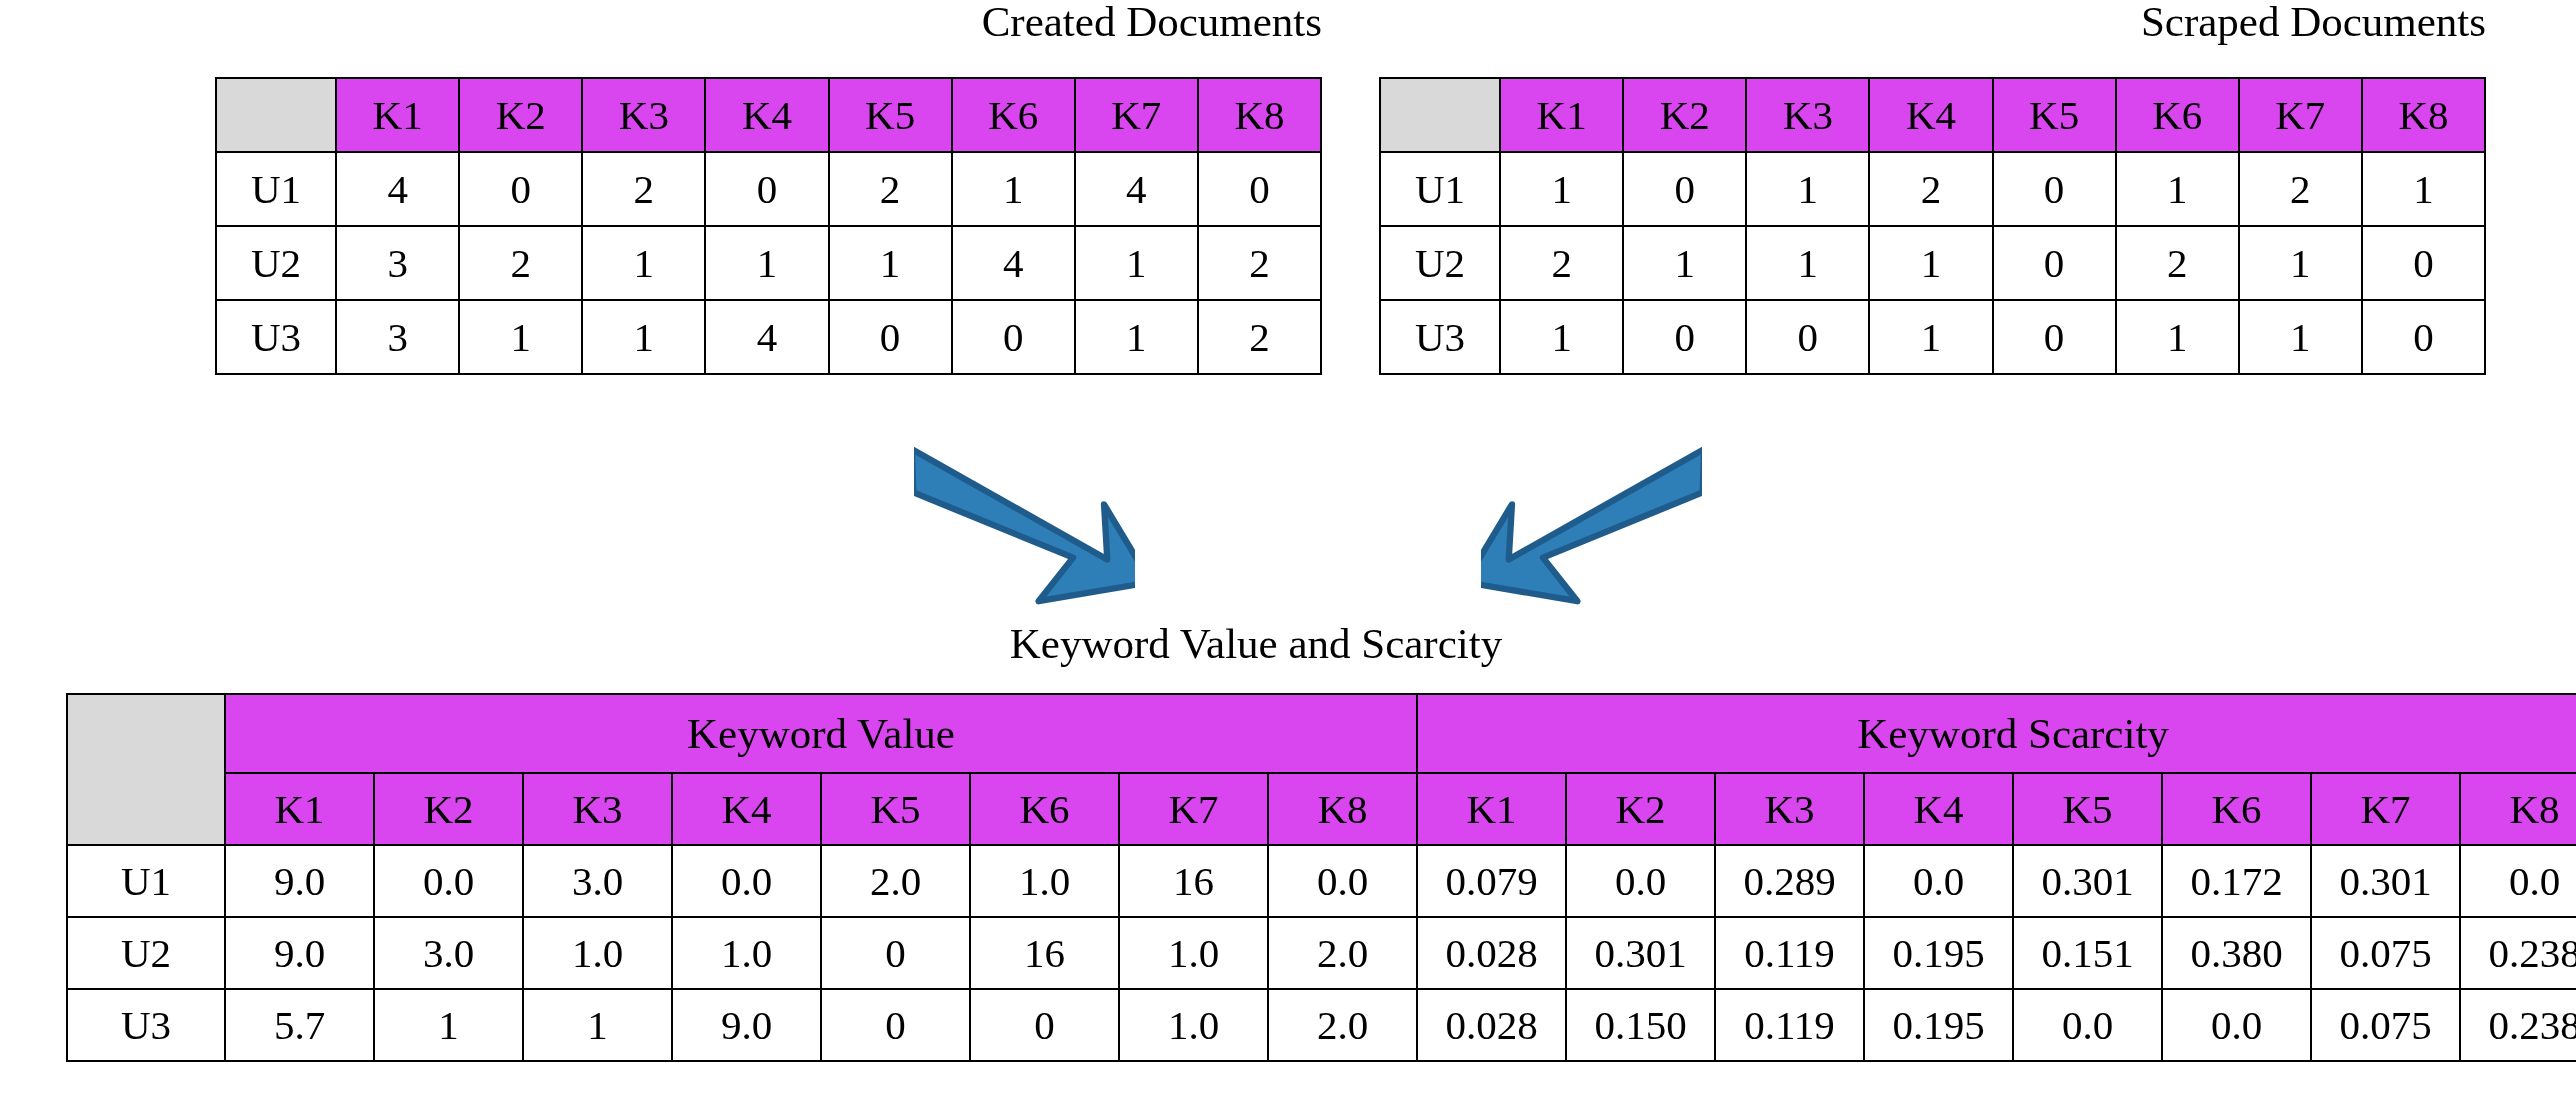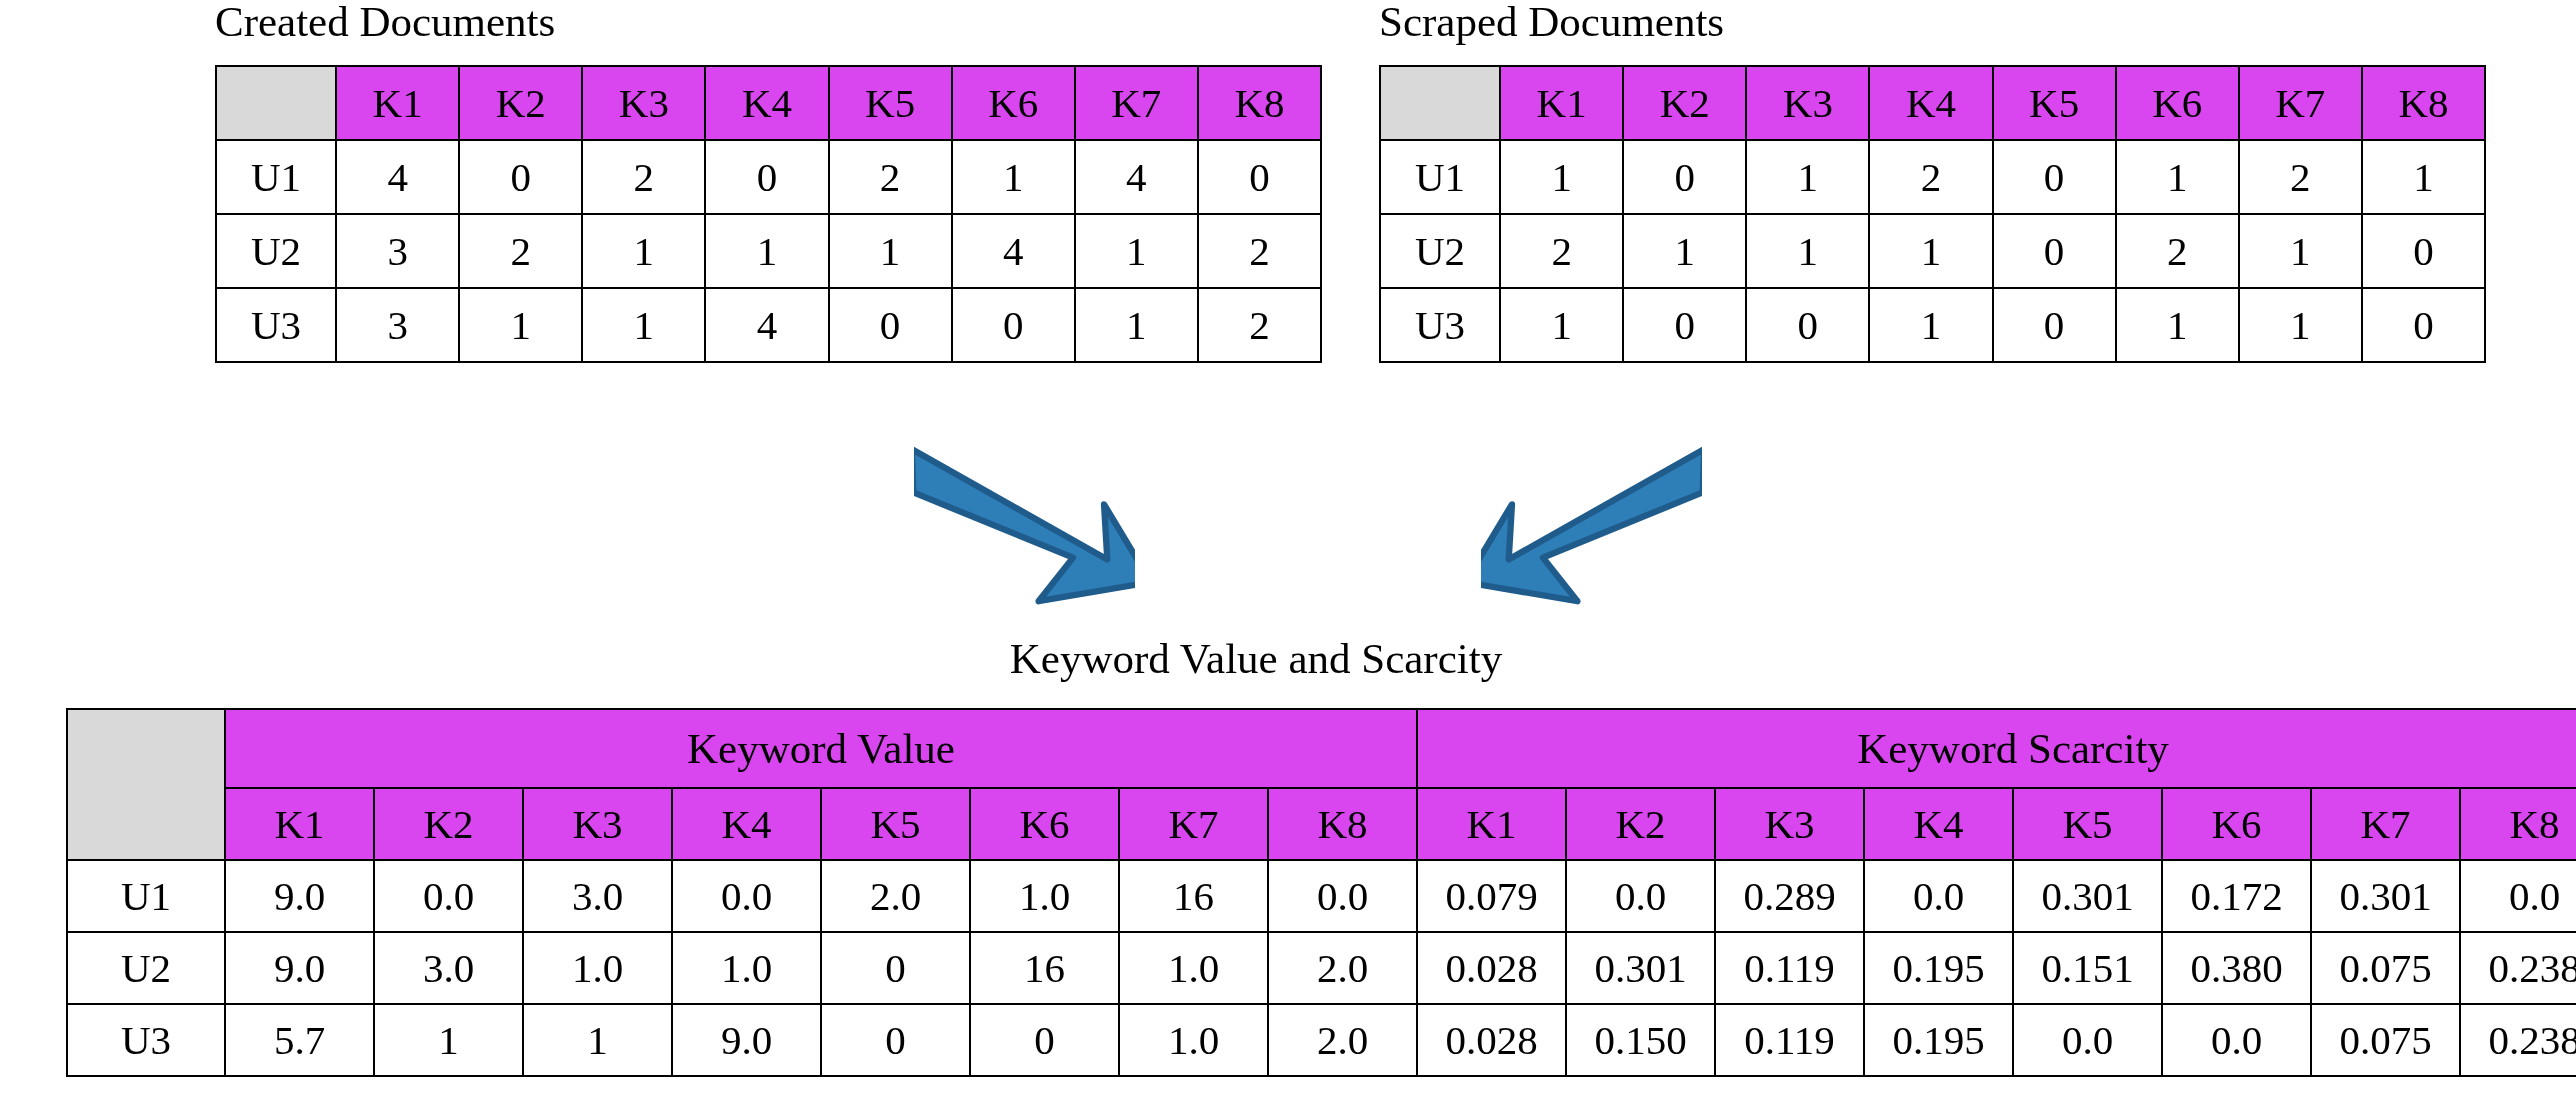--- a/index.html
+++ b/index.html
@@ -47,22 +47,22 @@
   .table-block {
     position: absolute;
     top: 0;
   }
   .table-block.left  { left: 215px;  width: 1107px; }
   .table-block.right { left: 1379px; width: 1107px; }
 
   .block-title {
     font-size: 43px;
     line-height: 1;
-    text-align: left;
-    padding-bottom: 22px;
+    text-align: right;
+    padding-bottom: 34px;
     white-space: nowrap;
   }
 
   .top-table { width: 100%; }
   .top-table col.rowhead { width: 120px; }
   .top-table col.kcol    { width: 123px; }
   .top-table th,
   .top-table td {
     height: 72px;
     font-size: 41px;
@@ -78,21 +78,21 @@
     height: 229px;
     pointer-events: none;
   }
   .arrow-svg { display: block; }
   .arrow-left  { position: absolute; left: 914px; top: 0; }
   .arrow-right { position: absolute; left: 1481px; top: 0; }
 
   
   .bottom-section {
     position: absolute;
-    top: 637px;
+    top: 622px;
     left: 0;
     width: 2512px;
   }
   .bottom-title {
     font-size: 43px;
     line-height: 1;
     text-align: center;
     padding-bottom: 20.5px;
     white-space: nowrap;
   }

